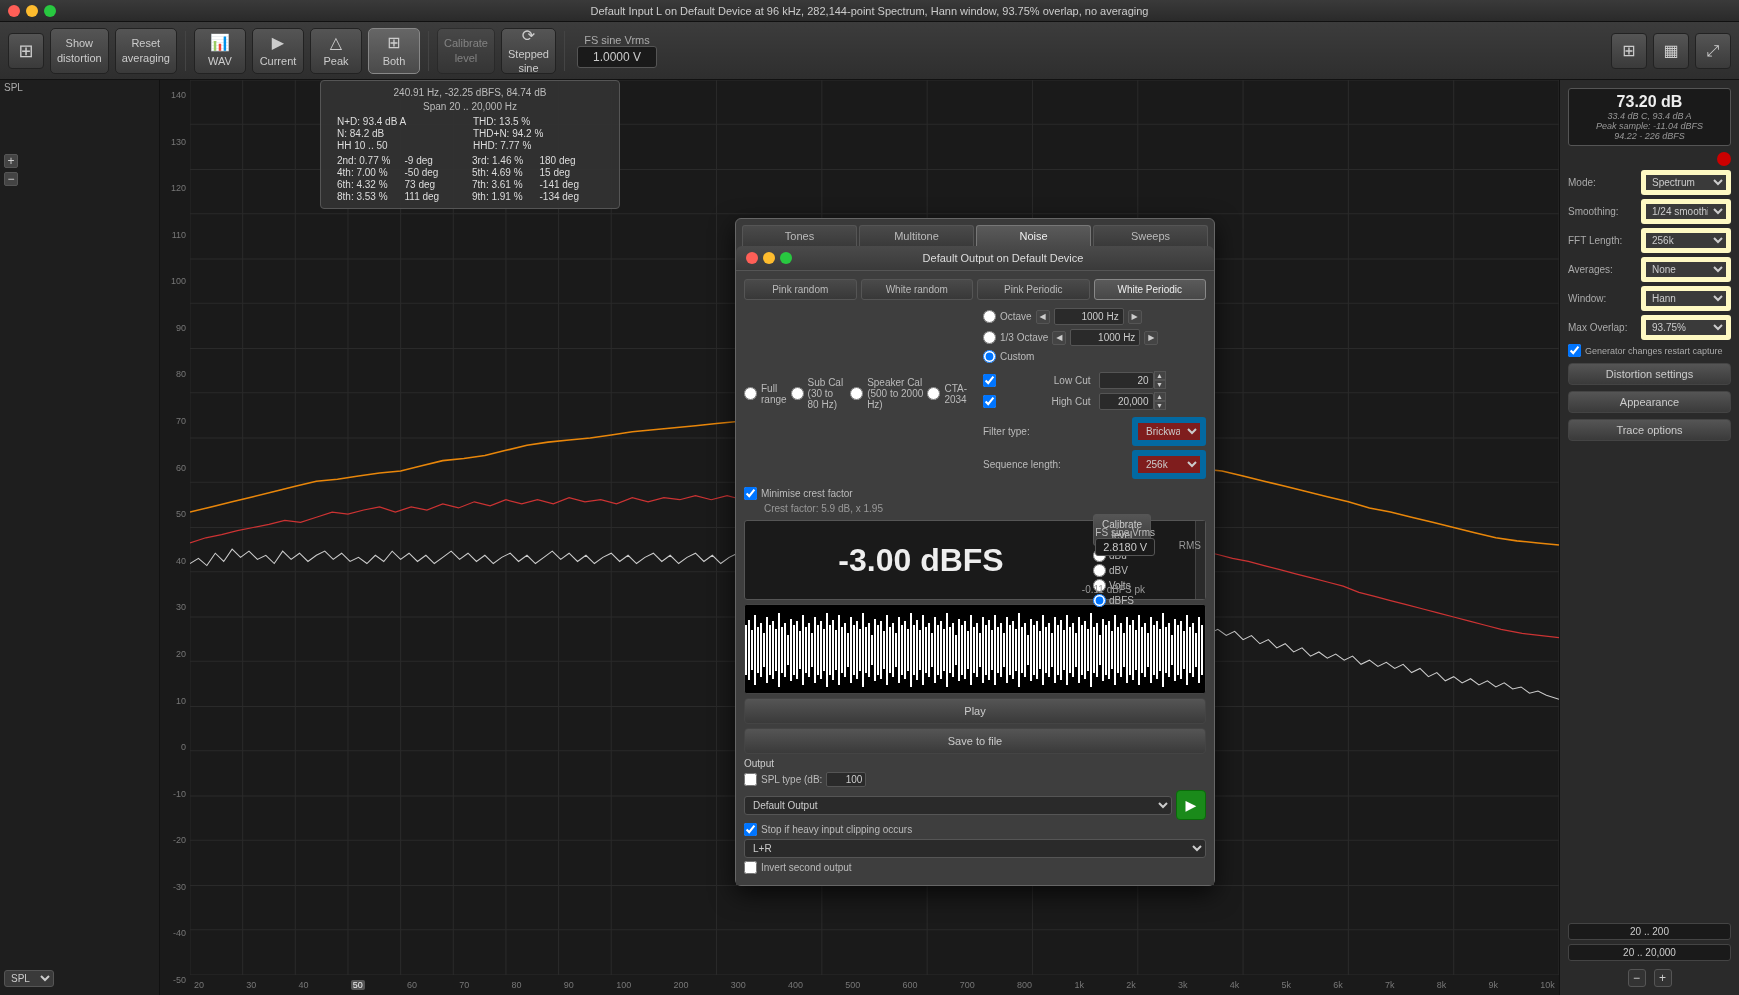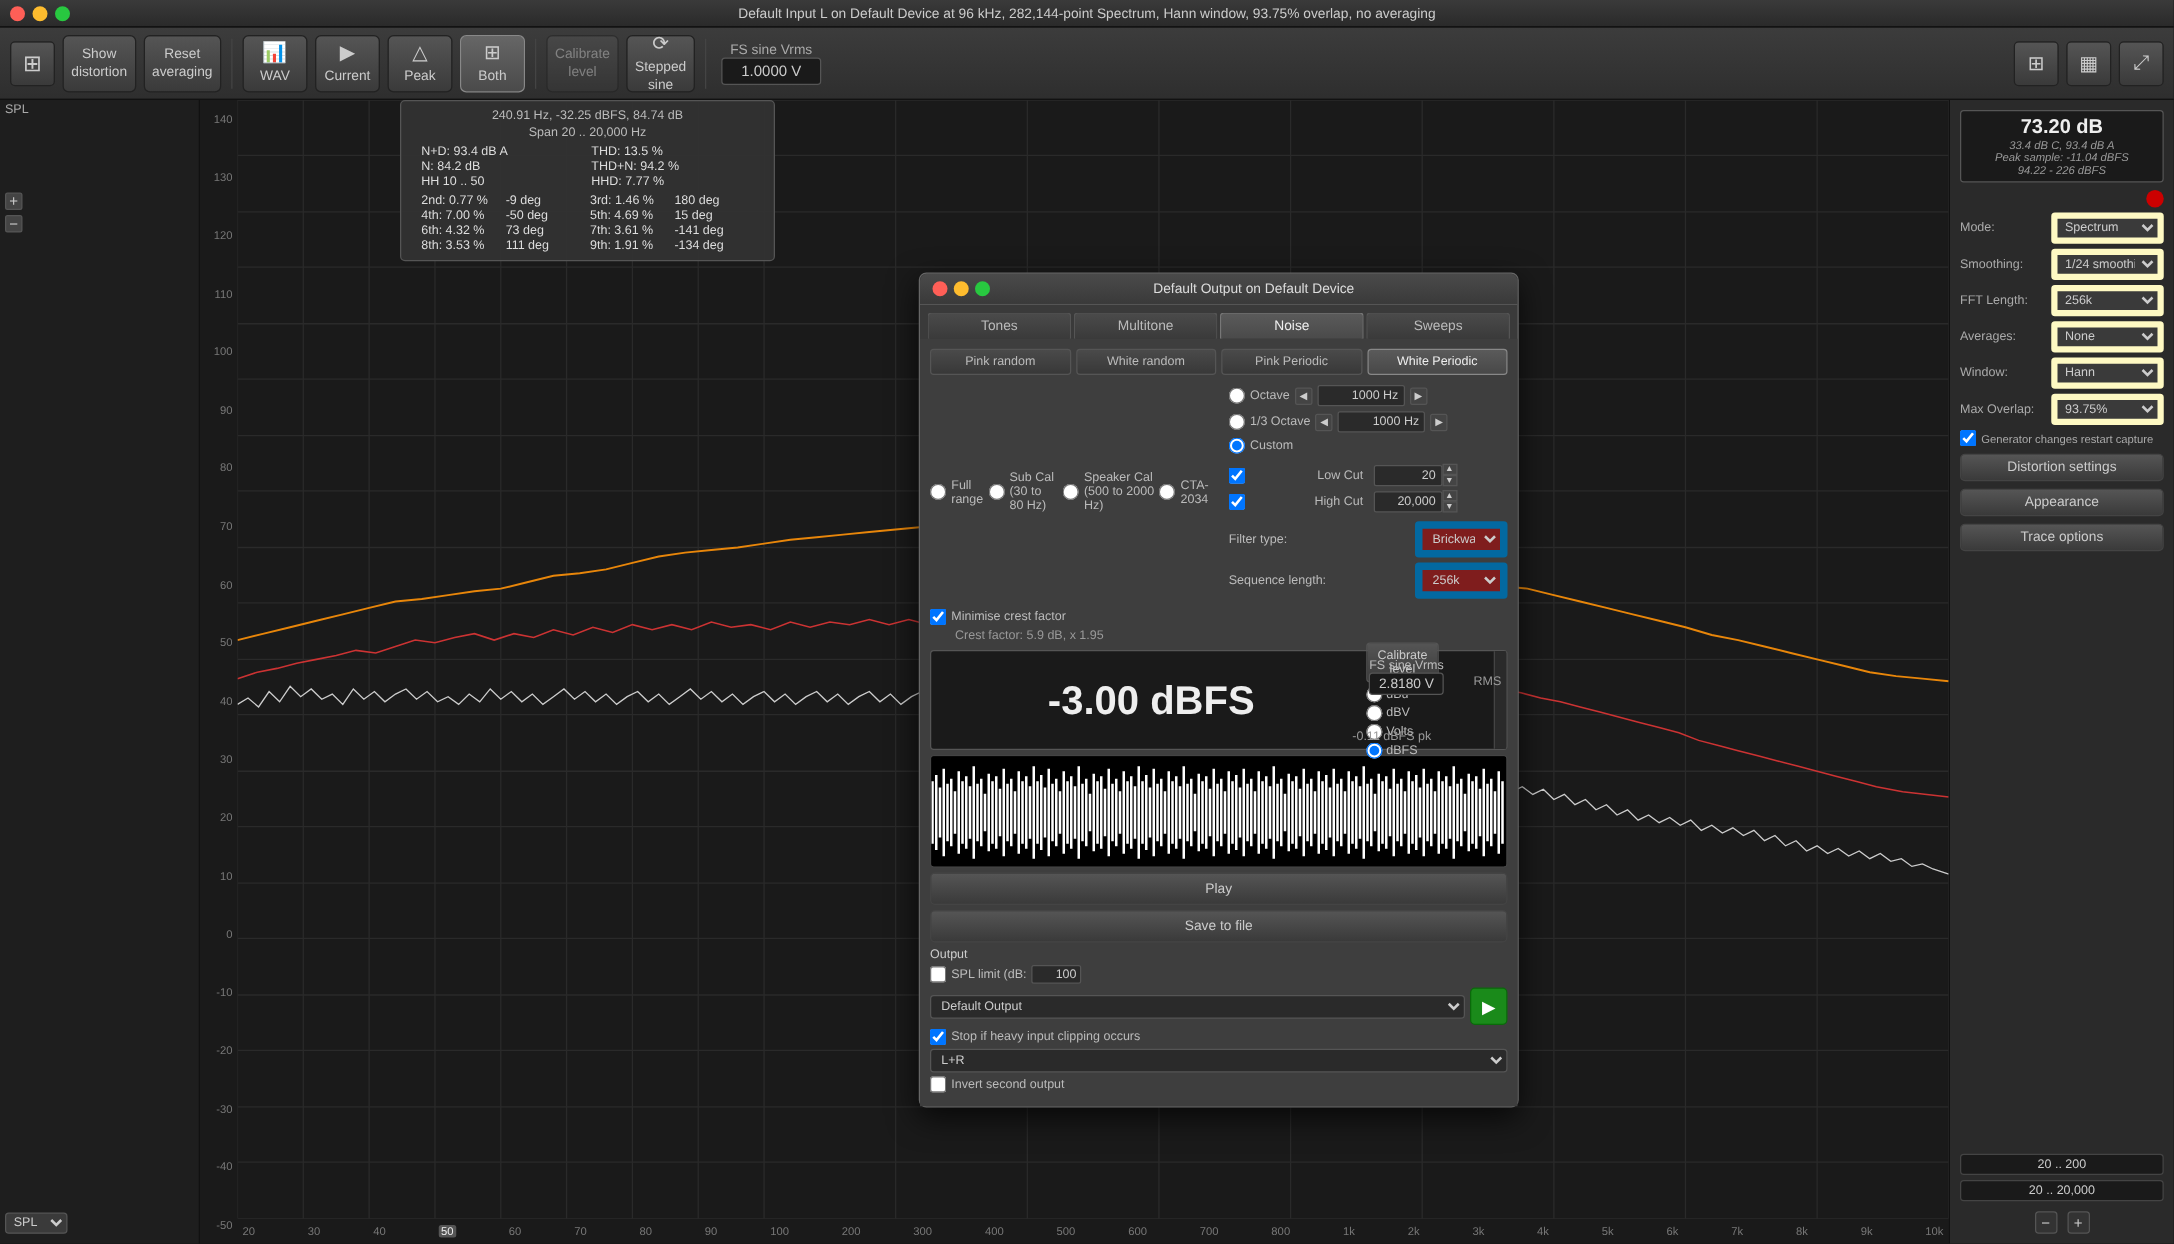--- a/index.html
+++ b/index.html
@@ -1047,42 +1047,42 @@
       <div class="range-box" style="width:100%;text-align:center">20 .. 20,000</div>
       <div style="display:flex;justify-content:center;gap:8px;margin-top:4px">
         <div style="width:18px;height:18px;background:#333;border:1px solid #555;border-radius:3px;display:flex;align-items:center;justify-content:center;cursor:pointer;font-size:12px;color:#ccc">−</div>
         <div style="width:18px;height:18px;background:#333;border:1px solid #555;border-radius:3px;display:flex;align-items:center;justify-content:center;cursor:pointer;font-size:12px;color:#ccc">+</div>
       </div>
     </div>
   </div>
 </div>
 
 <div id="generator-dialog">
+  <div id="gen-tabs">
+    <div class="gen-tab">
+      <span>Tones</span>
+    </div>
+    <div class="gen-tab">
+      <span>Multitone</span>
+    </div>
+    <div class="gen-tab active">
+      <span>Noise</span>
+    </div>
+    <div class="gen-tab">
+      <span>Sweeps</span>
+    </div>
+  </div>
+
   <div id="gen-titlebar">
     <div class="gen-traffic-lights">
       <div class="traffic-light tl-close"></div>
       <div class="traffic-light tl-min"></div>
       <div class="traffic-light tl-max"></div>
     </div>
     <div class="gen-title">Default Output on Default Device</div>
-  </div>
-
-  <div id="gen-tabs">
-    <div class="gen-tab">
-      <span>Tones</span>
-    </div>
-    <div class="gen-tab">
-      <span>Multitone</span>
-    </div>
-    <div class="gen-tab active">
-      <span>Noise</span>
-    </div>
-    <div class="gen-tab">
-      <span>Sweeps</span>
-    </div>
   </div>
 
   <div id="gen-content">
 
     <div id="noise-type-row">
       <div class="noise-type-btn">
         <span>Pink random</span>
       </div>
       <div class="noise-type-btn">
         <span>White random</span>
@@ -1387,21 +1387,21 @@
       <div class="play-save-btn">Play</div>
       <div class="play-save-btn">Save to file</div>
     </div>
 
     <div id="output-section">
       <div class="output-row">
         <span>Output</span>
       </div>
       <div class="spl-checkbox-row">
         <input type="checkbox" style="">
-        <span>SPL limit (dB:</span>
+        <span>SPL type (dB:</span>
         <input class="spl-input" value="100" style="">
       </div>
       <div class="output-row">
         <select class="output-select">
           <option>Default Output</option>
         </select>
         <div class="play-btn-green">▶</div>
       </div>
       <div class="spl-checkbox-row">
         <input type="checkbox" checked="" style="">

